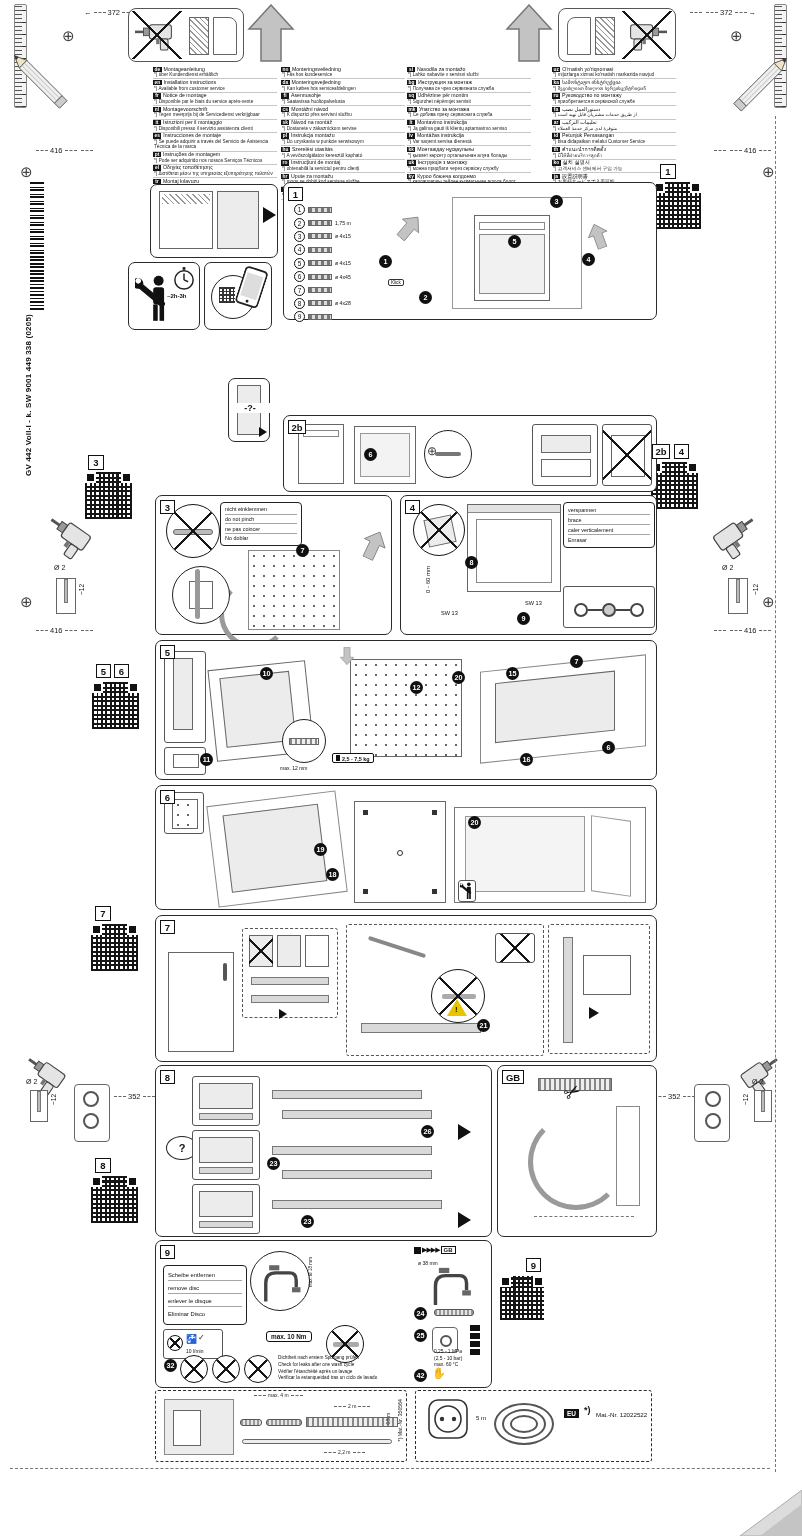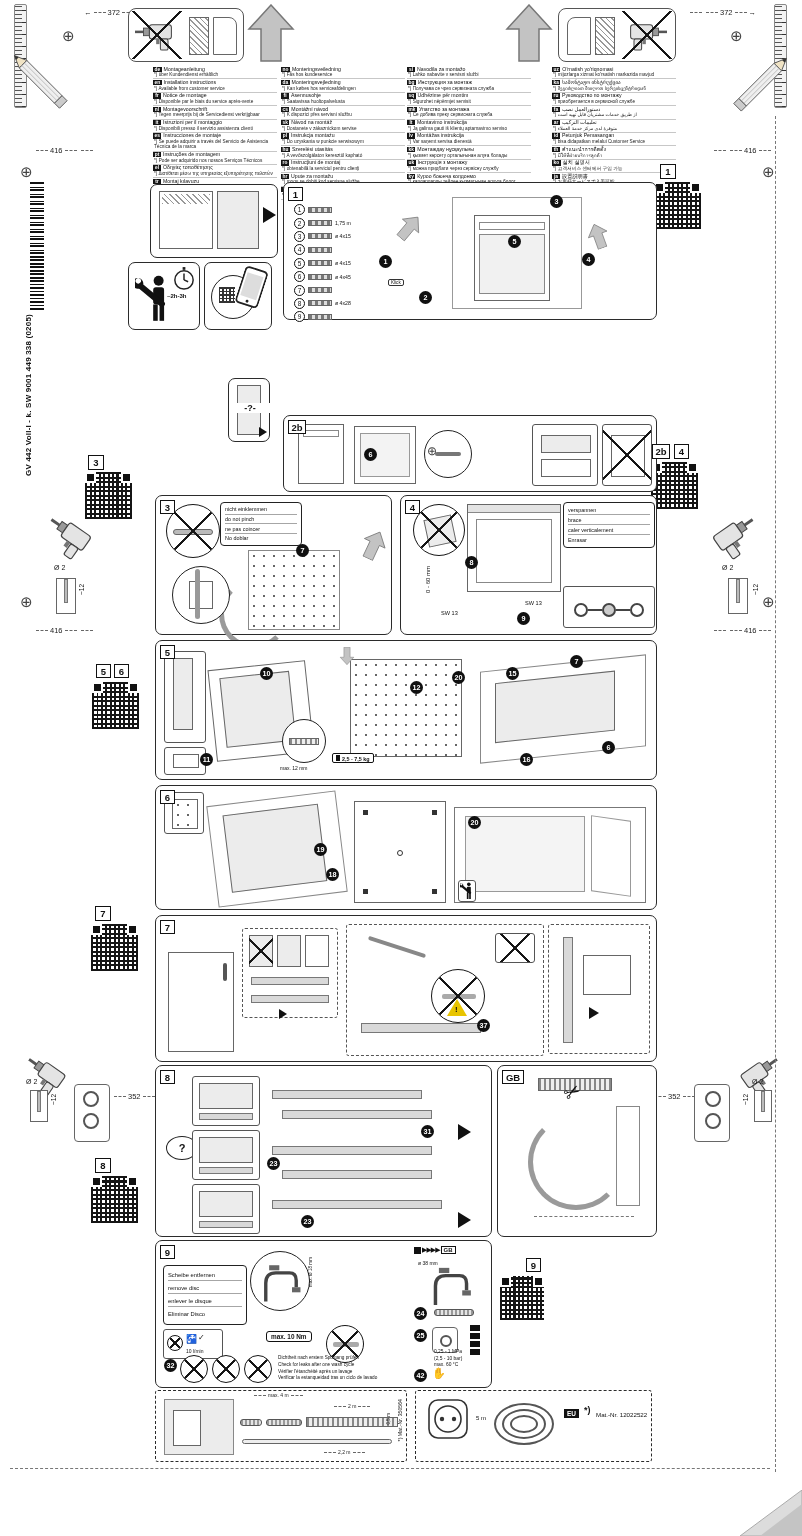--- a/index.html
+++ b/index.html
@@ -687,21 +687,21 @@
       <div class="bar" style="left:14px;top:98px;width:120px;height:10px"></div>
       <div class="sub" style="left:148px;top:8px;width:40px;height:30px">
           <div class="xm" style="inset:0"></div>
         </div>
       <div class="cx" style="left:84px;top:44px;width:54px;height:54px">
           <div style="position:absolute;left:10px;top:24px;width:34px;height:5px;background:#aaa;border-radius:2px"></div>
           <div class="xm" style="inset:0"></div>
         </div>
       <div class="abs" style="left:100px;top:74px;width:0;height:0;border-left:10px solid transparent;border-right:10px solid transparent;border-bottom:17px solid #e8c400"></div>
       <div class="abs" style="left:108px;top:80px;font-size:8px;font-weight:bold">!</div>
-      <div class="step" style="left:130px;top:94px">37</div>
+      <div class="step" style="left:130px;top:94px">21</div>
       <div style="position:absolute;left:20px;top:20px;width:60px;height:4px;background:#888;border-radius:2px;transform:rotate(18deg)"></div>
     </div>
     <div class="sub dashedb" style="left:392px;top:8px;width:102px;height:130px">
       <div class="bar" style="left:14px;top:12px;width:10px;height:106px"></div>
       <div class="sk" style="left:34px;top:30px;width:48px;height:40px"></div>
       <div class="triR" style="left:40px;top:82px;border-top-width:6px;border-bottom-width:6px;border-left-width:10px"></div>
     </div>
   </div>
 
   <div class="panel" style="left:155px;top:1065px;width:337px;height:172px">
@@ -714,21 +714,21 @@
     <div class="sub" style="left:36px;top:64px;width:68px;height:50px">
         <div class="bar" style="left:6px;bottom:5px;width:54px;height:7px"></div>
         <div class="sk skg" style="left:6px;top:6px;width:54px;height:26px"></div>
       </div>
     <div class="sub" style="left:36px;top:118px;width:68px;height:50px">
         <div class="bar" style="left:6px;bottom:5px;width:54px;height:7px"></div>
         <div class="sk skg" style="left:6px;top:6px;width:54px;height:26px"></div>
       </div>
     <div class="bar" style="left:116px;top:24px;width:150px;height:9px"></div>
     <div class="bar" style="left:126px;top:44px;width:150px;height:9px"></div>
-    <div class="step" style="left:265px;top:59px">31</div>
+    <div class="step" style="left:265px;top:59px">26</div>
     <div class="bar" style="left:116px;top:80px;width:160px;height:9px"></div>
     <div class="step" style="left:111px;top:91px">23</div>
     <div class="bar" style="left:126px;top:104px;width:150px;height:9px"></div>
     <div class="bar" style="left:116px;top:134px;width:170px;height:9px"></div>
     <div class="step" style="left:145px;top:149px">23</div>
     <div class="triR" style="left:302px;top:58px"></div>
     <div class="triR" style="left:302px;top:146px"></div>
   </div>
 
   <div class="panel" style="left:497px;top:1065px;width:160px;height:172px">

